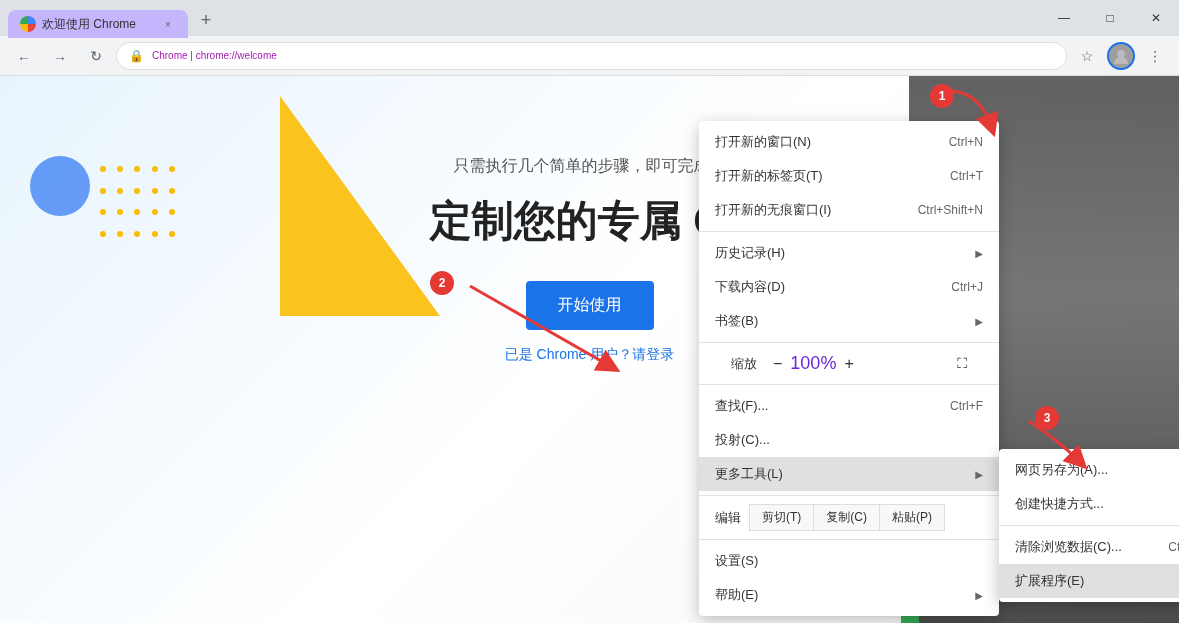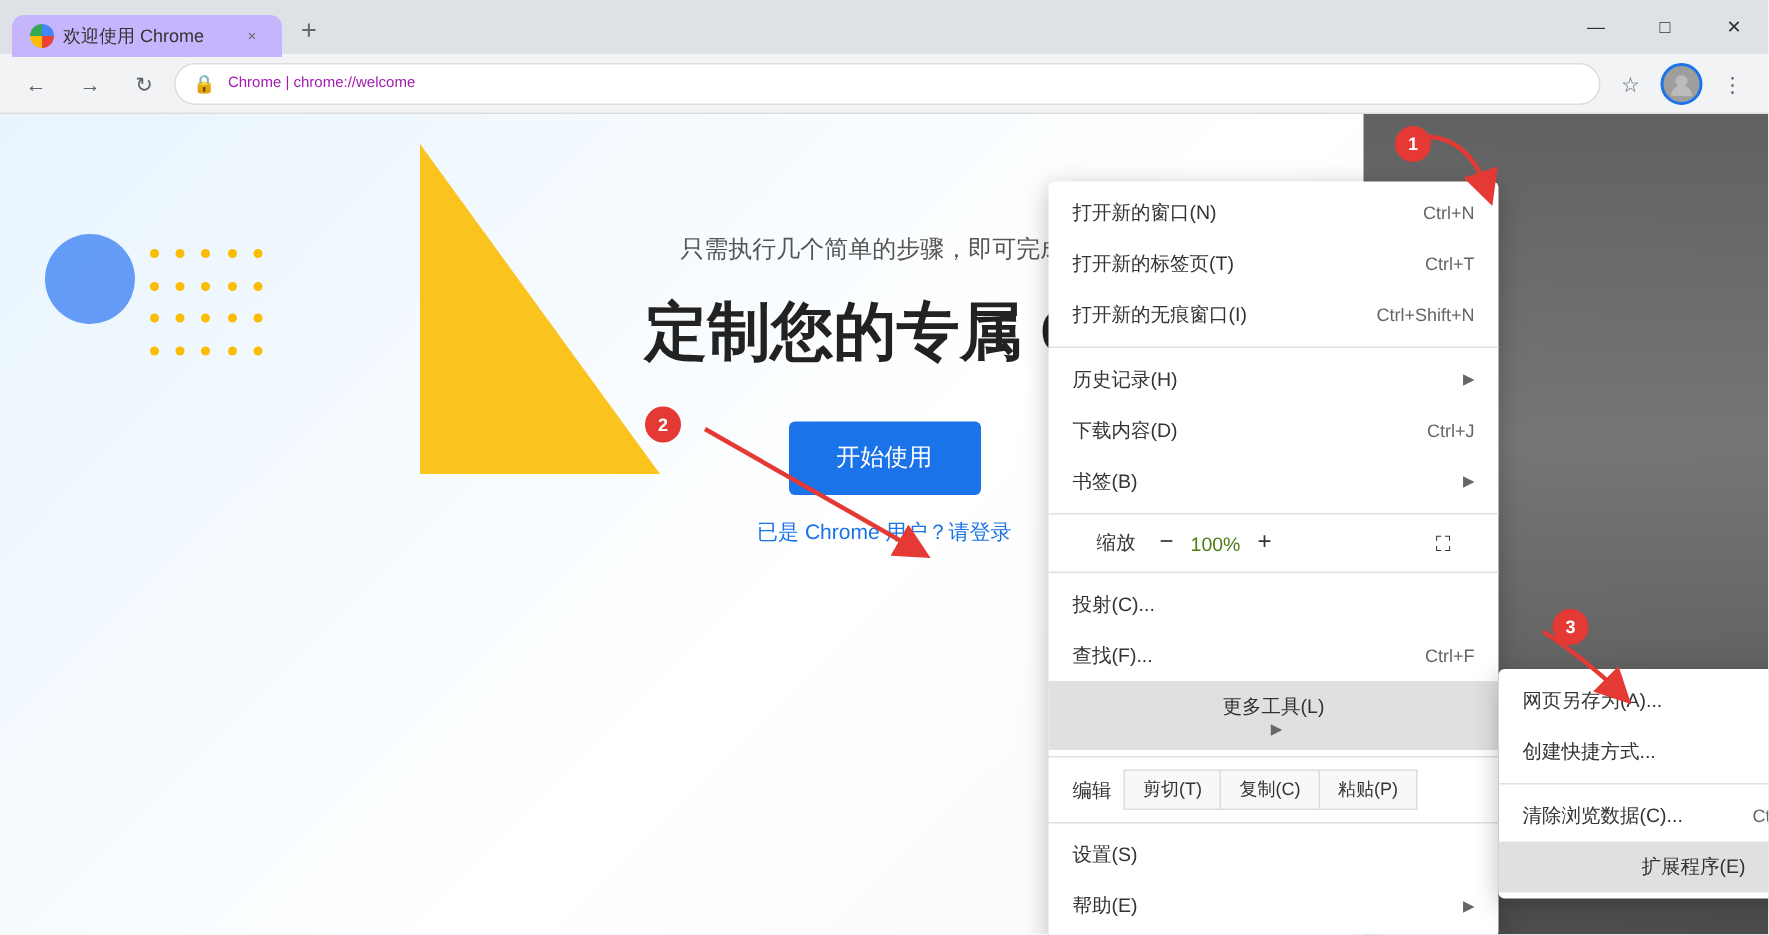--- a/index.html
+++ b/index.html
@@ -300,21 +300,20 @@
       align-items: center;
       padding: 8px 16px;
       font-size: 13px;
       color: #333;
       cursor: pointer;
       position: relative;
     }
 
     .menu-item:hover, .menu-item.active {
       background: #e8e8e8;
-      flex-direction: column;
     }
 
     .menu-item.active {
       background: #e0e0e0;
     }
 
     .menu-item-label {
       flex: 1;
     }
 
@@ -350,22 +349,22 @@
     }
 
     .menu-zoom-minus, .menu-zoom-plus {
       color: #333;
       font-size: 16px;
       cursor: pointer;
       padding: 0 8px;
     }
 
     .menu-zoom-value {
-      font-size: 13px;
-      color: #4d7c0f;
+      font-size: 18px;
+      color: #6d28d9;
       min-width: 40px;
       text-align: center;
     }
 
     .menu-zoom-expand {
       margin-left: auto;
       font-size: 14px;
       cursor: pointer;
     }
 
@@ -566,25 +565,25 @@
         <span class="menu-zoom-label">缩放</span>
         <span class="menu-zoom-minus">−</span>
         <span class="menu-zoom-value">100%</span>
         <span class="menu-zoom-plus">+</span>
         <span class="menu-zoom-expand">⛶</span>
       </div>
 
       <div class="menu-separator"></div>
 
       <div class="menu-item">
-        <span class="menu-item-label">投射(C)...</span>
-      </div>
-      <div class="menu-item">
         <span class="menu-item-label">查找(F)...</span>
         <span class="menu-item-shortcut">Ctrl+F</span>
+      </div>
+      <div class="menu-item">
+        <span class="menu-item-label">投射(C)...</span>
       </div>
 
       <div class="menu-item active" style="position:relative;">
         <span class="menu-item-label">更多工具(L)</span>
         <span class="menu-item-arrow">▶</span>
 
         <div style="position:absolute; top:-8px; left:100%; width:260px; background:#fff; box-shadow: 0 4px 16px rgba(0,0,0,0.25); border-radius:4px; z-index:101; padding:4px 0;">
           <div class="menu-item">
             <span class="menu-item-label">网页另存为(A)...</span>
 

